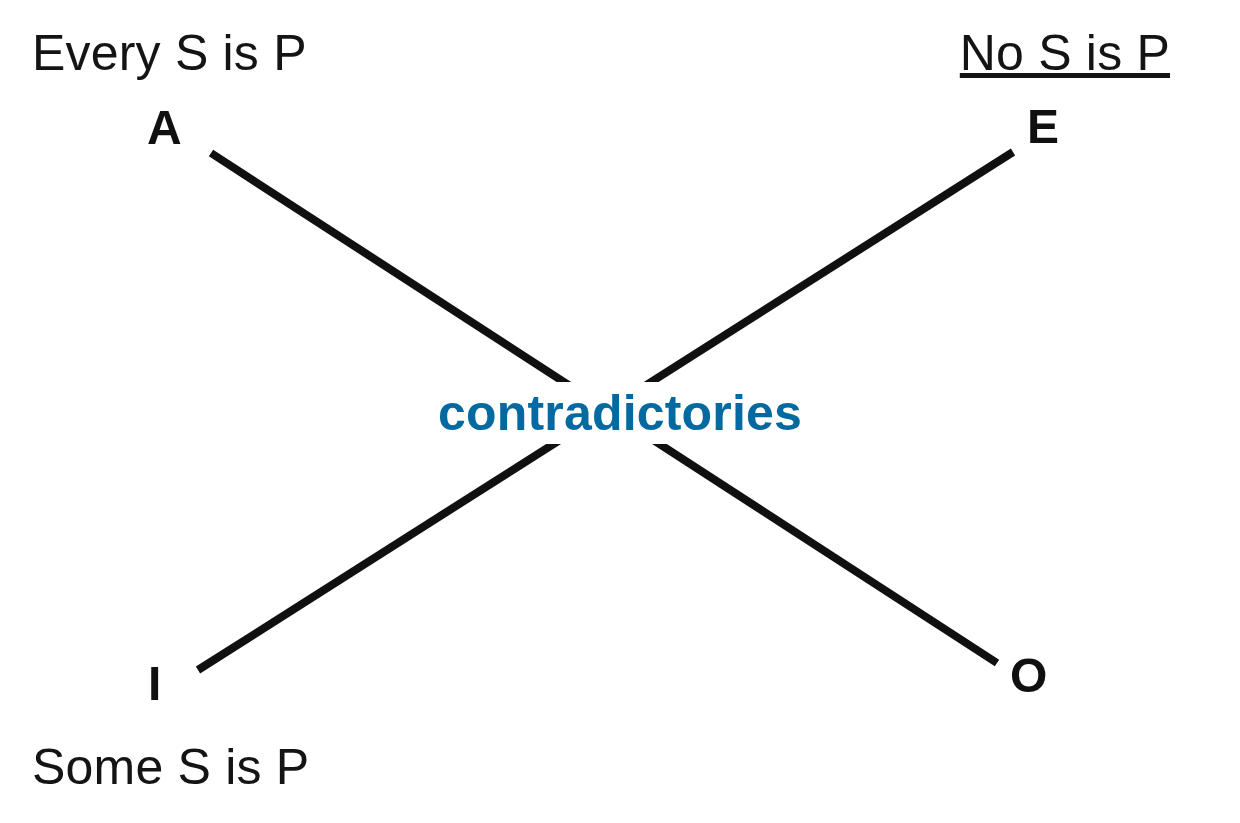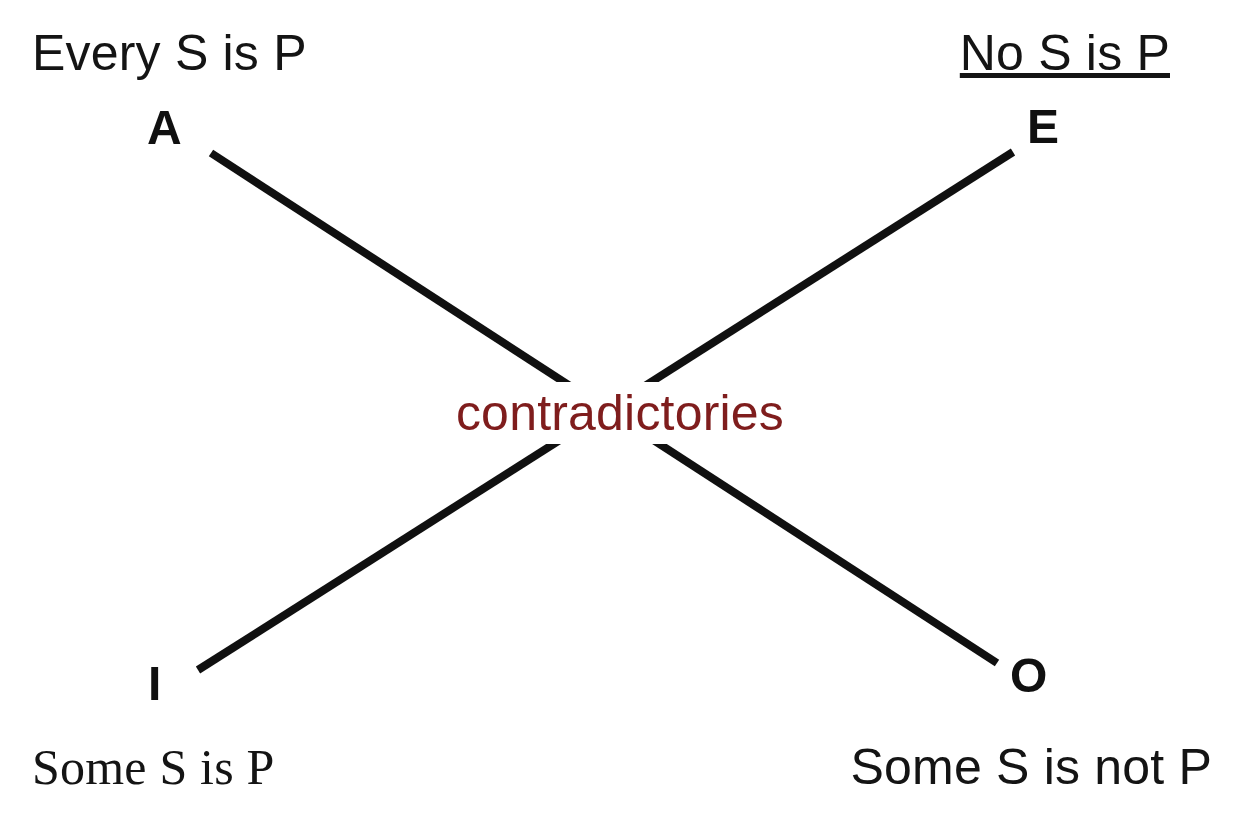--- a/index.html
+++ b/index.html
@@ -42,41 +42,41 @@
     line-height: 1;
     white-space: nowrap;
   }
   
   #prop-a  { left: 32px;  top: 28px; }
   #label-a { left: 147px; top: 104px; }
   
   #prop-e  { right: 70px; top: 28px; text-decoration: underline; }
   #label-e { left: 1027px; top: 103px; }
   
-  #prop-i  { left: 32px;  top: 742px; font-family: Liberation Serif, serif; }
+  #prop-i  { left: 32px;  top: 742px; }
   #label-i { left: 148px; top: 660px; }
   
   #prop-o  { right: 28px; top: 742px; }
   #label-o { left: 1010px; top: 652px; }
   
   #relation-contradictories {
     position: absolute;
     left: 0;
     right: 0;
     top: 383px;
     height: 60px;
     display: flex;
     align-items: center;
     justify-content: center;
     pointer-events: none;
   }
   #relation-contradictories .relation-text {
     font-size: 50px;
-    font-weight: 400;
-    color: #7f1d1d;
+    font-weight: 700;
+    color: #0369a1;
     line-height: 1;
     white-space: nowrap;
     background: #ffffff;
     padding: 6px 14px;
     letter-spacing: 0.2px;
     text-align: right;
   }
 </style>
 </head>
 <body>
@@ -90,20 +90,19 @@
 
   <div class="proposition" id="prop-a">Every S is P</div>
   <div class="vertex-letter" id="label-a">A</div>
 
   <div class="proposition" id="prop-e">No S is P</div>
   <div class="vertex-letter" id="label-e">E</div>
 
   <div class="proposition" id="prop-i">Some S is P</div>
   <div class="vertex-letter" id="label-i">I</div>
 
-  <div class="proposition" id="prop-o">Some S is not P</div>
   <div class="vertex-letter" id="label-o">O</div>
 
   <div id="relation-contradictories">
     <span class="relation-text">contradictories</span>
   </div>
 
 </div>
 
 </body></html>

